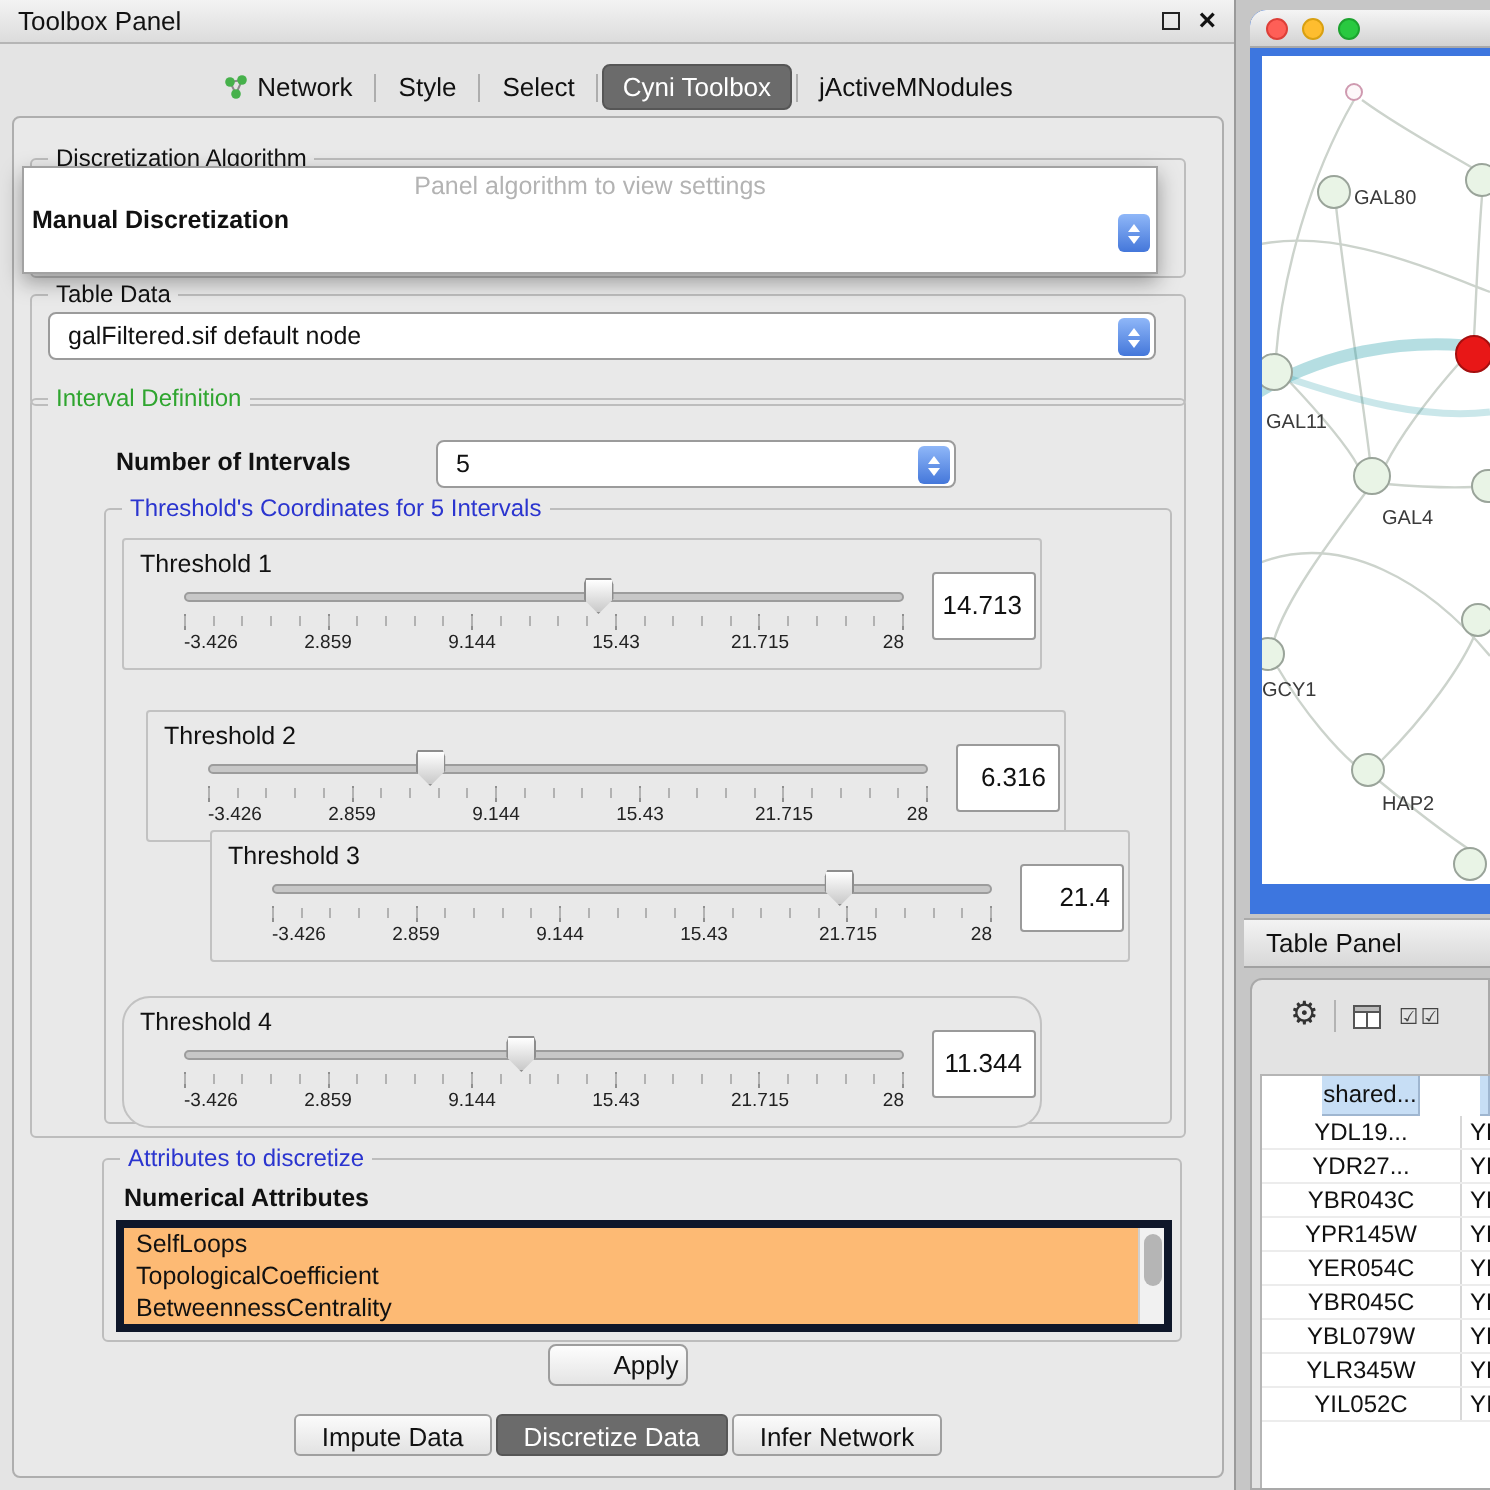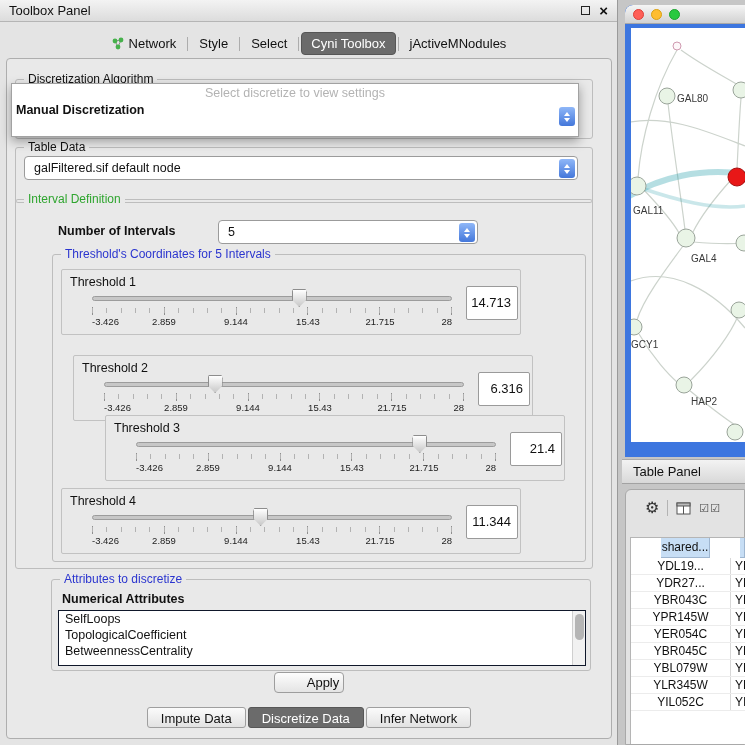--- a/index.html
+++ b/index.html
@@ -47,21 +47,21 @@
   .ticks-minor { position:absolute; left:0; top:20px; width:100%; height:5px; background:repeating-linear-gradient(to right,#b2b2b2 0 1px,transparent 1px 4%); border-right:1px solid #b2b2b2; }
   .ticks-major { position:absolute; left:0; top:19px; width:100%; height:8px; background:repeating-linear-gradient(to right,#8f8f8f 0 1px,transparent 1px 20%); border-right:1px solid #8f8f8f; }
   .sl { position:absolute; top:28px; font-size:9.5px; color:#222; transform:translateX(-50%); white-space:nowrap; }
   .sl.s0 { left:0; transform:none; }
   .sl.s1 { left:20%; } .sl.s2 { left:40%; } .sl.s3 { left:60%; } .sl.s4 { left:80%; }
   .sl.s5 { left:100%; transform:translateX(-100%); }
   .value-box { position:absolute; left:404px; top:16px; width:52px; height:34px; background:#fff; border:1px solid #9a9a9a; border-radius:2px; font-size:13px; text-align:right; line-height:32px; padding-right:6px; }
 
   
   .attr-sub { position:absolute; left:10px; top:12px; font-size:12.5px; font-weight:bold; }
-  .listbox { position:absolute; left:6px; top:30px; width:528px; height:56px; background:#ffffff; border:1px solid #0f172a; overflow:hidden; }
+  .listbox { position:absolute; left:6px; top:30px; width:528px; height:56px; background:#fdba74; border:4px solid #0f172a; overflow:hidden; }
   .list-item { padding-left:6px; line-height:16px; font-size:12.5px; white-space:nowrap; }
   .vscroll { position:absolute; right:0; top:0; width:13px; height:100%; background:#f1f1f1; border-left:1px solid #cfcfcf; }
   .vthumb { position:absolute; left:2px; top:3px; width:9px; height:26px; background:#b5b5b5; border-radius:5px; }
 
   .apply-btn { position:absolute; left:50%; top:613px; transform:translateX(-50%); width:70px; height:21px; background:linear-gradient(#fdfdfd,#e4e4e4); border:1px solid #9d9d9d; border-radius:4px; text-align:center; line-height:19px; font-size:13px;padding-left:28px; }
 
   .bottom-tabs { position:absolute; left:0; top:648px; width:100%; display:flex; justify-content:center; gap:2px; }
   .btab { padding:2px 13px; height:21px; line-height:17px; font-size:13px; background:linear-gradient(#fbfbfb,#e2e2e2); border:1px solid #9f9f9f; border-radius:3px; white-space:nowrap; }
   .btab.selected { background:#6b6b6b; color:#fff; border-color:#575757; }
 
@@ -139,21 +139,21 @@
         <span class="group-title">Discretization Algorithm</span>
         <div class="combo" style="left:8px; top:24px; width:554px; height:24px;">
           <span class="spin-btn floating-spin">
               <span class="arr-up"></span>
               <span class="arr-dn"></span>
             </span>
         </div>
       </div>
 
       <div class="algo-popup">
-        <div class="algo-ph">Select discretize to view settings</div>
+        <div class="algo-ph">Panel algorithm to view settings</div>
         <div class="algo-opt bold">Manual Discretization</div>
       </div>
 
       <div class="group" style="left:8px; top:88px; width:578px; height:56px;">
         <span class="group-title">Table Data</span>
         <div class="combo" style="left:8px; top:8px; width:554px; height:24px;">
           <span class="combo-val">galFiltered.sif default node</span>
           <span class="spin-btn">
               <span class="arr-up"></span>
               <span class="arr-dn"></span>
@@ -220,21 +220,21 @@
               <span class="sl s0">-3.426</span>
               <span class="sl s1">2.859</span>
               <span class="sl s2">9.144</span>
               <span class="sl s3">15.43</span>
               <span class="sl s4">21.715</span>
               <span class="sl s5">28</span>
             </div>
             <div class="value-box">21.4</div>
           </div>
 
-          <div class="threshold-box" style="top:233px;">
+          <div class="threshold-box" style="top:243px;border-radius:14px;">
             <div class="th-label">Threshold 4</div>
             <div class="slider">
               <div class="track"></div>
               <div class="ticks-major"></div>
               <div class="ticks-minor"></div>
               <div class="thumb" style="left:calc(47% - 8px);"></div>
               <span class="sl s0">-3.426</span>
               <span class="sl s1">2.859</span>
               <span class="sl s2">9.144</span>
               <span class="sl s3">15.43</span>

